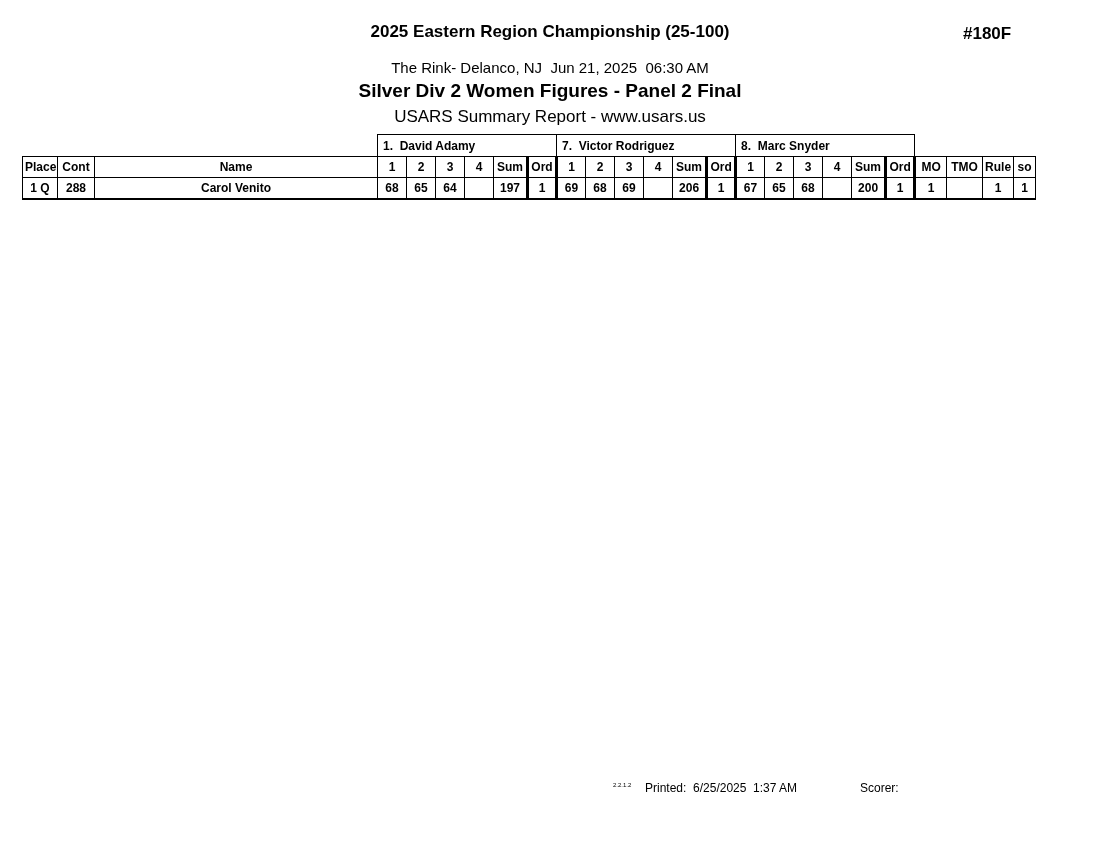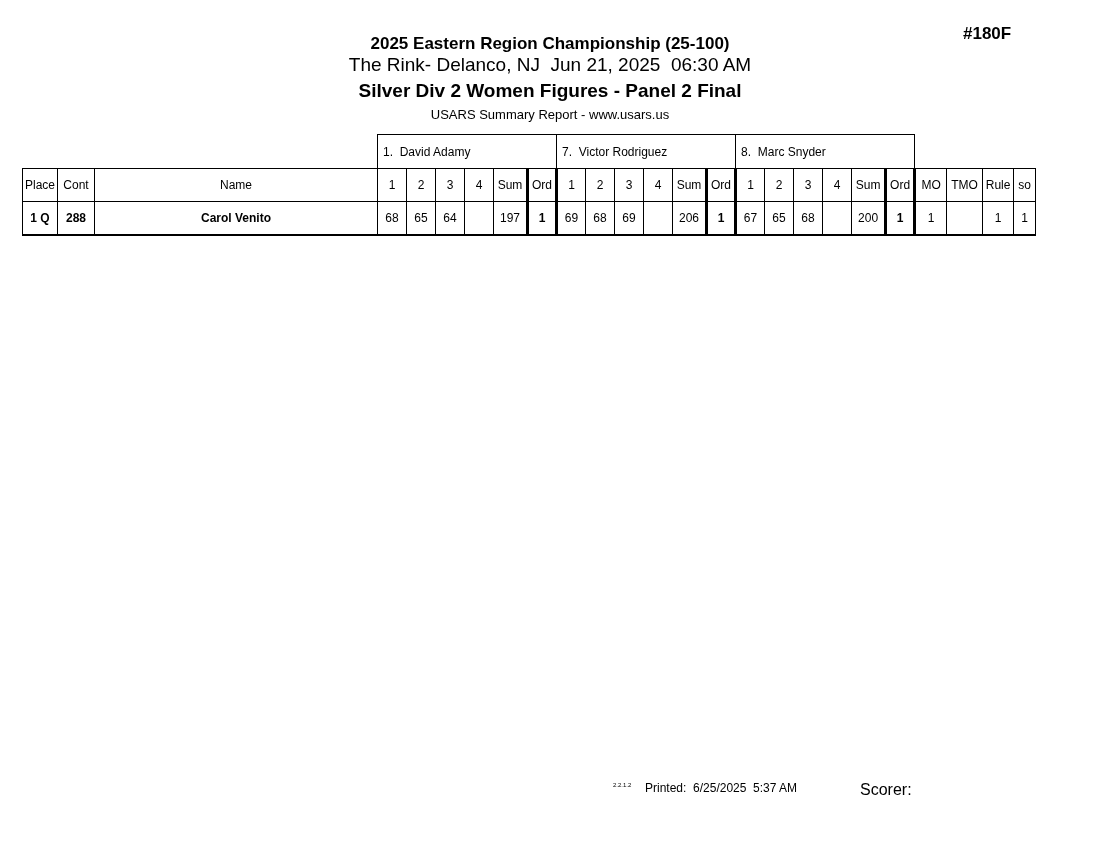--- a/index.html
+++ b/index.html
@@ -4,47 +4,47 @@
 <style>
   html,body{margin:0;padding:0;background:#fff;}
   .page{
     position:relative;width:1100px;height:850px;background:#ffffff;
     font-family:"Liberation Sans", sans-serif;color:#000;overflow:hidden;
   }
   
   .req-block{position:absolute;left:24px;top:24px;font-size:12px;line-height:15.5px;}
   .req-line{white-space:pre;}
   
-  .title-block{position:absolute;left:0;top:34px;width:1100px;text-align:center;}
+  .title-block{position:absolute;left:0;top:22px;width:1100px;text-align:center;}
   .t-event{font-size:17px;font-weight:bold;}
-  .t-venue{font-size:19px;margin-top:0;white-space:pre;}
+  .t-venue{font-size:15px;margin-top:17px;white-space:pre;}
   .t-division{font-size:19px;font-weight:bold;margin-top:4px;}
-  .t-report{font-size:13px;margin-top:5px;}
+  .t-report{font-size:17px;margin-top:5px;}
   .event-number{position:absolute;left:963px;top:24px;font-size:17px;font-weight:bold;}
   
   table.results{
     position:absolute;left:22px;top:134px;border-collapse:collapse;
     table-layout:fixed;font-size:12px;width:1013px;
   }
-  table.results td{padding:6px 2px;height:20px;overflow:hidden;text-align:center;vertical-align:middle;}
+  table.results td{padding:0 2px;height:20px;overflow:hidden;text-align:center;vertical-align:middle;font-weight:bold;}
   tr.judges-row td{height:21px;}
   tr.judges-row td.spacer{border:none;}
   tr.judges-row td.judge-name{border:1px solid #000;text-align:left;padding-left:5px;white-space:pre;}
   tr.header-row td, tr.data-row td{border:1px solid #000;}
   tr.data-row td{border-bottom:2px solid #000;}
   td.name-col{text-align:left;padding-left:5px;border-radius:6px;}
   td.hdr-left{text-align:left;padding-left:3px;}
   td.sum-val{text-align:right;padding-right:3px;}
   td.ord-col{border-left:3px solid #000 !important;border-right:3px solid #000 !important;}
   td.bold{font-weight:bold;}
   td.rule-val{text-align:right;padding-right:5px;}
   
   .footer-version{position:absolute;left:613px;top:782px;font-size:6px;}
   .footer-printed{position:absolute;left:645px;top:781px;font-size:12px;white-space:pre;}
-  .footer-scorer{position:absolute;left:860px;top:781px;font-size:16px;}
+  .footer-scorer{position:absolute;left:860px;top:781px;font-size:12px;}
 </style>
 </head>
 <body>
 
 <div class="page">
 
 
   <div class="title-block">
     <div class="t-event">2025 Eastern Region Championship (25-100)</div>
     <div class="t-venue">The Rink- Delanco, NJ  Jun 21, 2025  06:30 AM</div>
@@ -149,16 +149,16 @@
 
         <td>1</td>
         <td></td>
         <td class="rule-val">1</td>
         <td>1</td>
       </tr>
     </tbody>
   </table>
 
   <div class="footer-version">2.2.1.2</div>
-  <div class="footer-printed">Printed:  6/25/2025  5:37 AM</div>
+  <div class="footer-printed">Printed:  6/25/2025  1:37 AM</div>
   <div class="footer-scorer">Scorer:</div>
 
 </div>
 
 </body></html>

